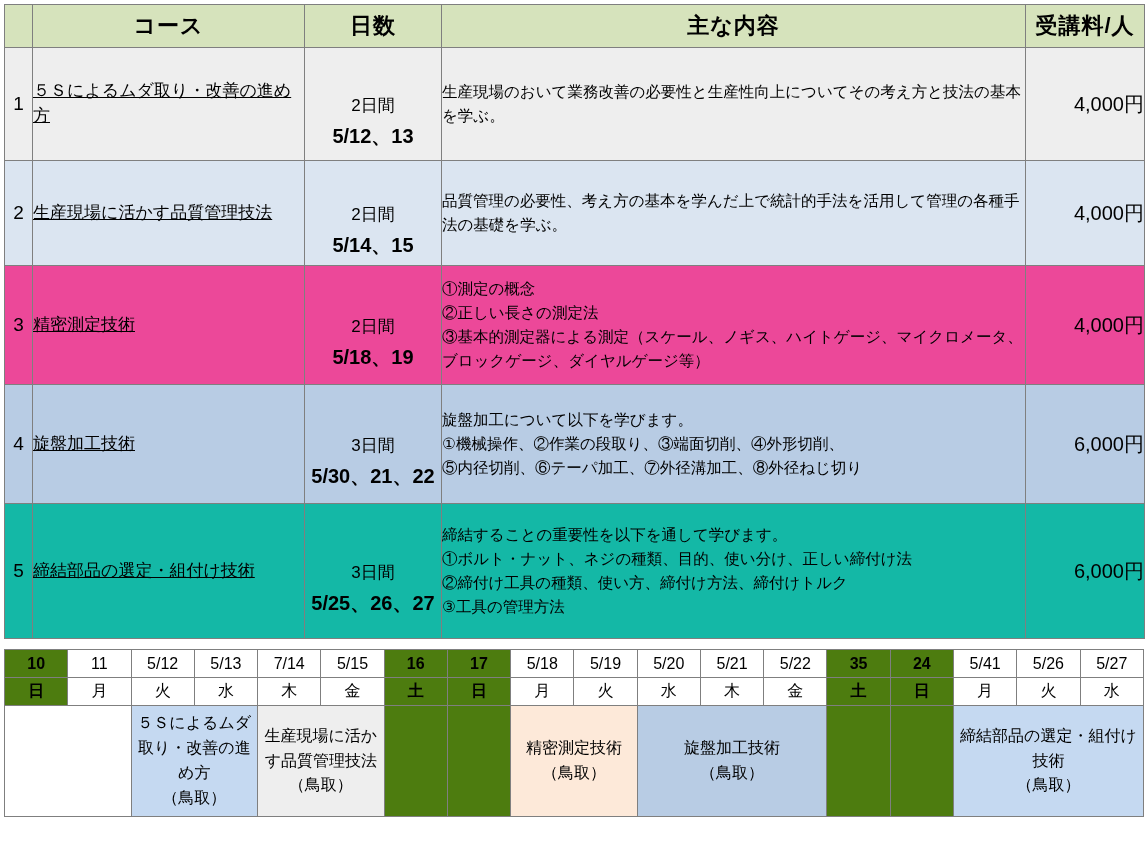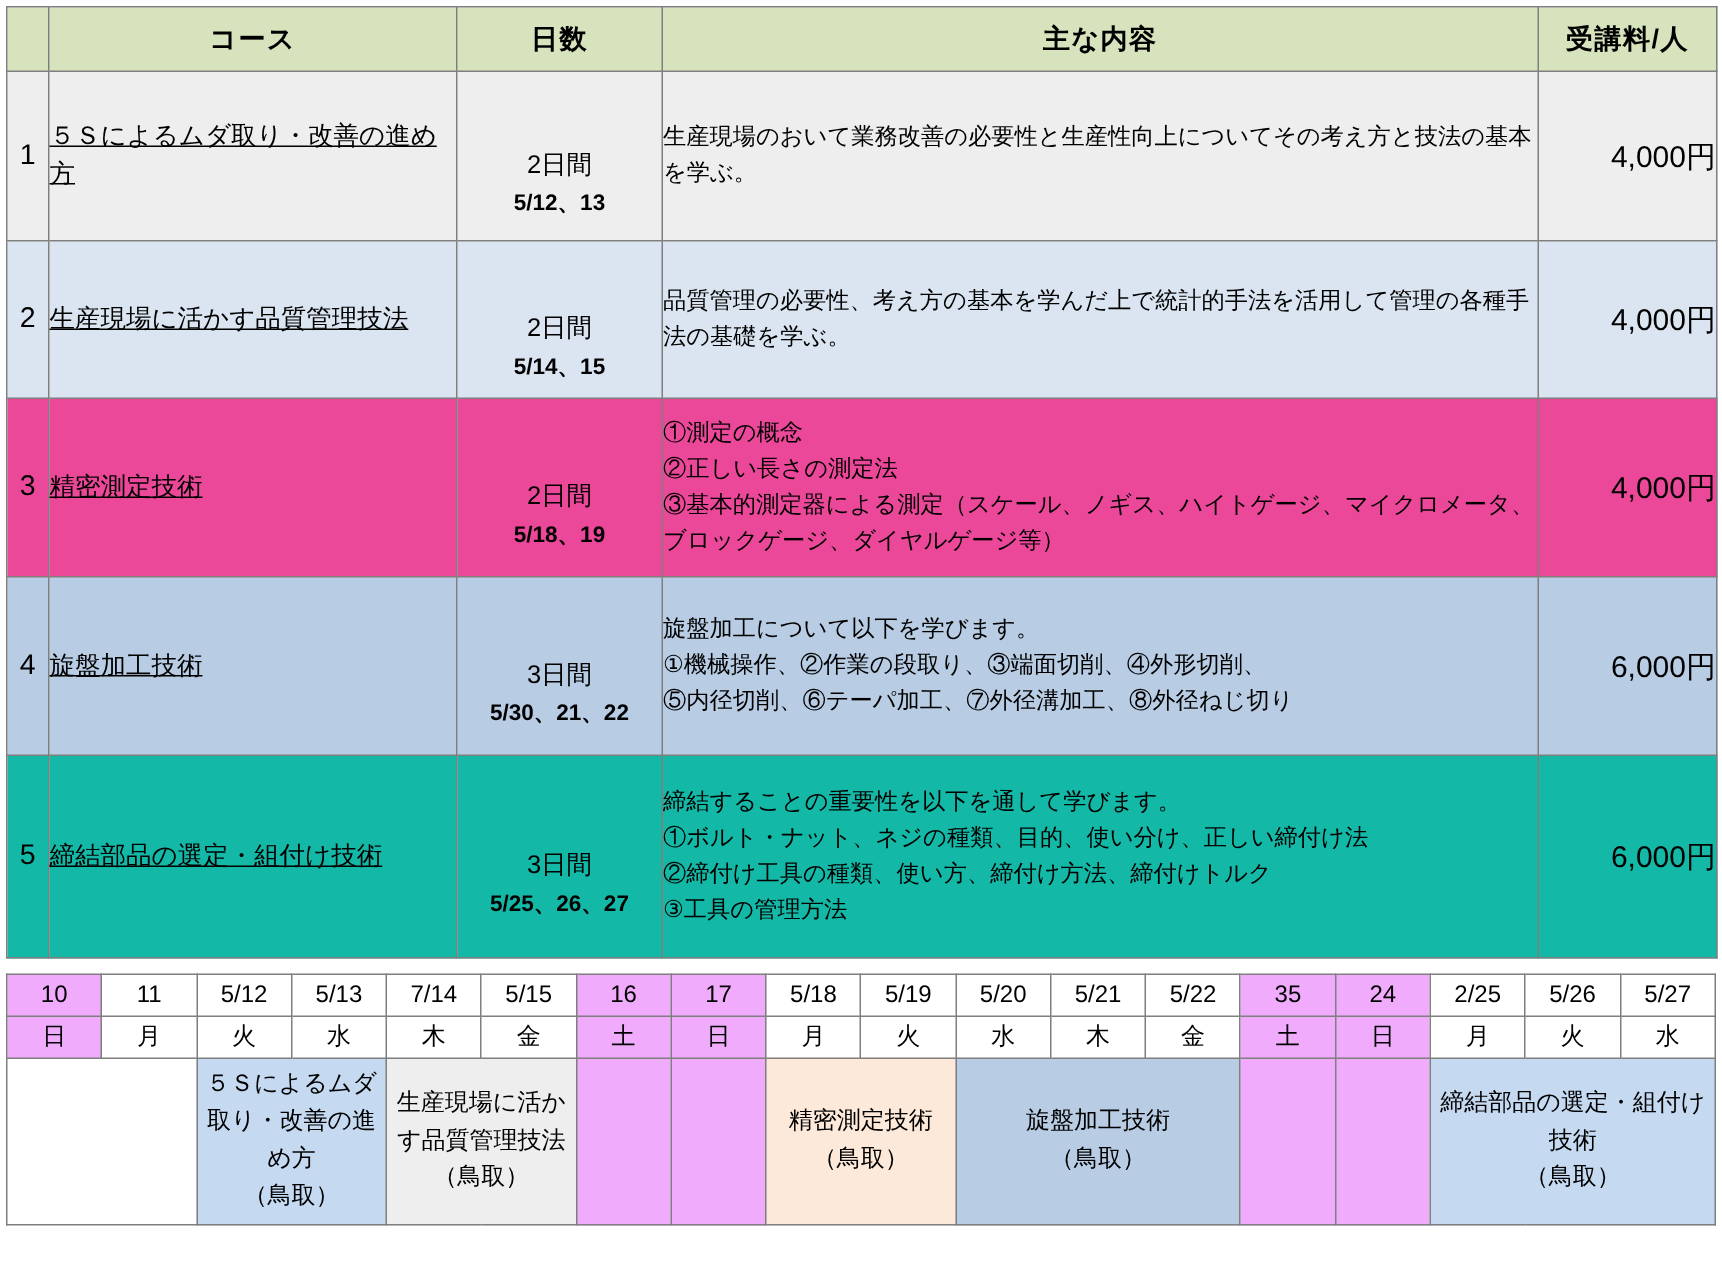--- a/index.html
+++ b/index.html
@@ -36,21 +36,21 @@
   }
   .col-no    { width: 28px; }
   .col-name  { width: 272px; }
   .col-days  { width: 137px; }
   .col-desc  { width: 584px; }
   .col-fee   { width: 119px; }
 
   thead th {
     background: #d6e3bc;
     text-align: center;
-    font-size: 18px;
+    font-size: 22px;
     font-weight: bold;
     height: 42px;
     letter-spacing: 1px;
   }
 
   td.c-no {
     text-align: center;
     font-size: 19px;
     vertical-align: top;
     padding-top: 8px;
@@ -68,21 +68,21 @@
     text-align: center;
     font-size: 17px;
     line-height: 1.5;
   }
   td.c-days .dnum {
     display: block;
     margin-top: 36px;
   }
   td.c-days .ddate {
     display: block;
-    font-size: 15px;
+    font-size: 20px;
     font-weight: bold;
     margin-top: 2px;
     text-align: center;
   }
   td.c-desc {
     font-size: 15.5px;
     vertical-align: top;
     padding: 10px 10px 8px 8px;
     line-height: 1.55;
   }
@@ -107,21 +107,21 @@
   }
   table.cal td {
     border: 1px solid #7f7f7f;
     text-align: center;
     font-size: 16px;
     padding: 0;
   }
   .cal-date td { height: 27px; }
   .cal-dow  td { height: 27px; }
   .cal-band td { height: 110px; font-size: 14px; line-height: 1.55; vertical-align: middle; }
-  .wk-yellow { background: #f0abfc; font-weight: normal; }
+  .wk-yellow { background: #4d7c0f; font-weight: bold; }
   .wk-white  { background: #ffffff; }
   .band-blue1 { background: #c5d9f1; }
   .band-gray  { background: #eeeeee; }
   .band-peach { background: #fde9d9; }
   .band-blue2 { background: #b8cce4; }
   .band-blue3 { background: #c5d9f1; }
   .band-empty { background: #ffffff; }
 </style>
 </head>
 <body>
@@ -217,21 +217,21 @@
           <td class="wk-white">5/15</td>
           <td class="wk-yellow">16</td>
           <td class="wk-yellow">17</td>
           <td class="wk-white">5/18</td>
           <td class="wk-white">5/19</td>
           <td class="wk-white">5/20</td>
           <td class="wk-white">5/21</td>
           <td class="wk-white">5/22</td>
           <td class="wk-yellow">35</td>
           <td class="wk-yellow">24</td>
-          <td class="wk-white">2/25</td>
+          <td class="wk-white">5/41</td>
           <td class="wk-white">5/26</td>
           <td class="wk-white">5/27</td>
         </tr>
       <tr class="cal-dow" id="cal-dow-row">
           <td class="wk-yellow">日</td>
           <td class="wk-white">月</td>
           <td class="wk-white">火</td>
           <td class="wk-white">水</td>
           <td class="wk-white">木</td>
           <td class="wk-white">金</td>

